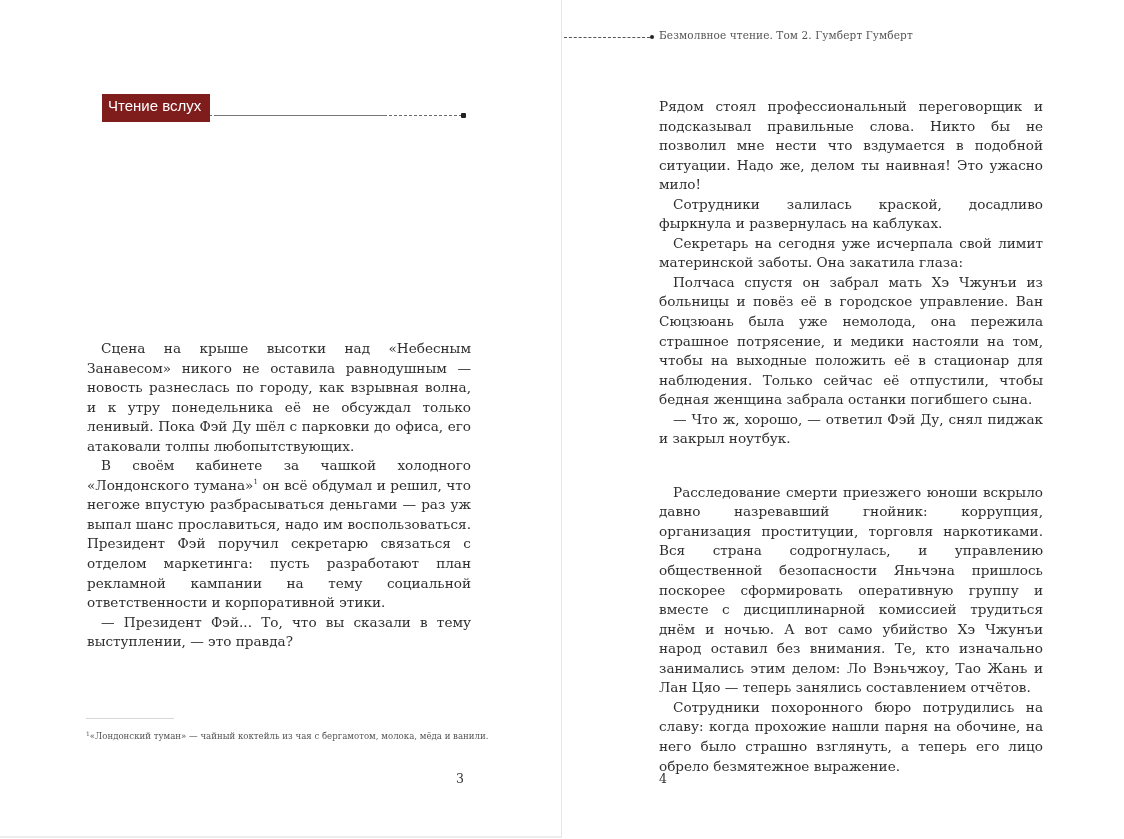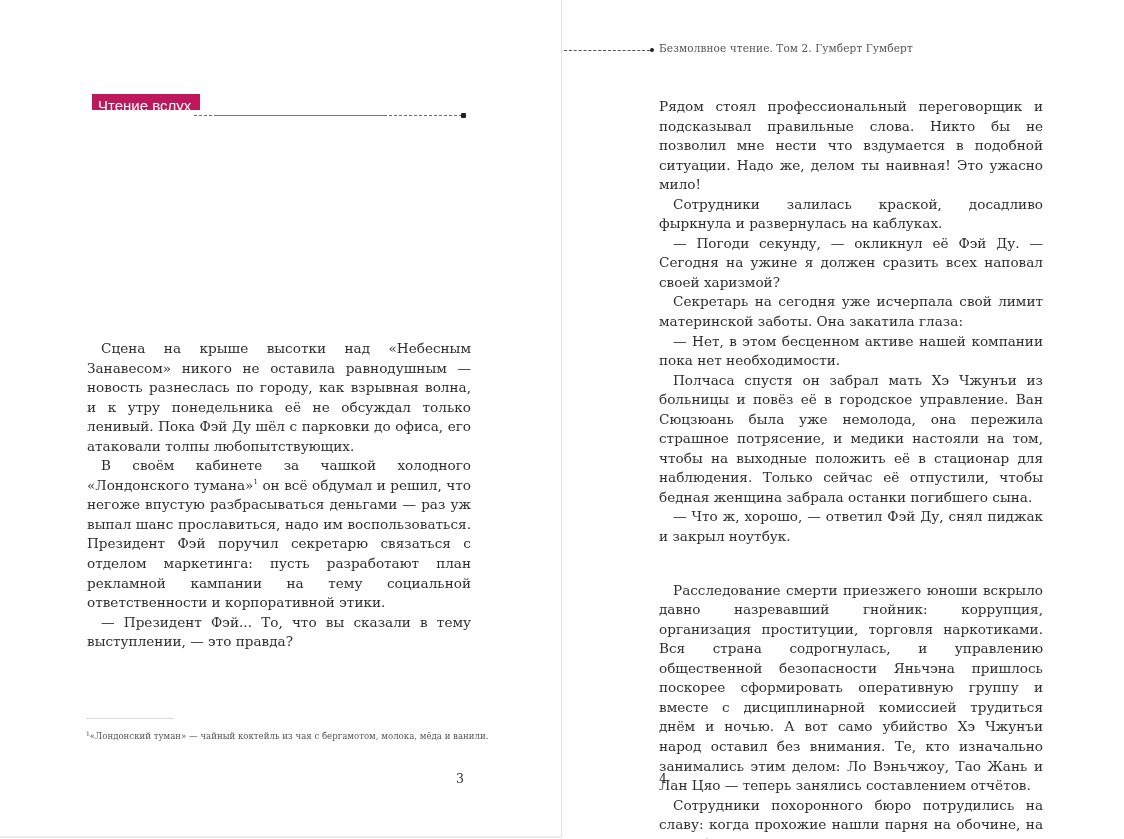--- a/index.html
+++ b/index.html
@@ -14,40 +14,40 @@
     position: absolute; top: 0; height: 836px; background: #fff;
   }
   .page-left { left: 0; width: 561px; border-bottom: 2px solid #ececec; border-right: 1px solid #e6e6e6; }
   .page-right { left: 562px; width: 562px; }
 
   
   .chapter-head {
     position: absolute; left: 86px; top: 94px; height: 24px; width: 382px;
   }
   .chapter-title {
-    position: absolute; left: 6px; top: 0;
-    background: #be185d; color: #ffffff;
+    position: absolute; left: 16px; top: 0;
+    background: #7f1d1d; color: #ffffff;
     font-family: "Liberation Sans", "DejaVu Sans", sans-serif;
     font-size: 15px; line-height: 24px; padding: 0 9px 0 6px;
-    height: 16px;
+    height: 28px;
   }
   .chapter-rule {
     position: absolute; left: 108px; right: 6px; top: 21px; height: 0;
     border-top: 1px dashed #6a6a6a;
   }
   .chapter-rule-solid {
     position: absolute; left: 130px; width: 170px; top: 21px; height: 1px; background: #777;
   }
   .rule-dot {
     position: absolute; right: 2px; top: 19px; width: 5px; height: 5px; background: #222; border-radius: 1px;
   }
 
   
   .running-head {
-    position: absolute; left: 0; top: 40px; width: 330px; height: 20px; text-align: center;
+    position: absolute; left: 0; top: 27px; width: 330px; height: 20px; text-align: center;
   }
   .running-rule {
     position: absolute; left: 2px; width: 86px; top: 10px; height: 0;
     border-top: 1px dashed #555;
   }
   .running-dot {
     position: absolute; left: 88px; top: 8px; width: 4px; height: 4px; background: #222; border-radius: 50%;
   }
   .running-text {
     position: absolute; left: 97px; top: 2px;
@@ -110,23 +110,21 @@
 <div class="page page-right">
   <div class="running-head">
     <div class="running-rule"></div>
     <div class="running-dot"></div>
     <div class="running-text">Безмолвное чтение. Том 2. Гумберт Гумберт</div>
   </div>
 
   <div class="text-block text-right">
     <p>Рядом стоял профессиональный переговорщик и подсказывал правильные слова. Никто бы не позволил мне нести что вздумается в подобной ситуации. Надо же, делом ты наивная! Это ужасно мило!</p>
     <p class="indent">Сотрудники залилась краской, досадливо фыркнула и развернулась на каблуках.</p>
-    <p class="indent">— Погоди секунду, — окликнул её Фэй Ду. — Сегодня на ужине я должен сразить всех наповал своей харизмой?</p>
     <p class="indent">Секретарь на сегодня уже исчерпала свой лимит материнской заботы. Она закатила глаза:</p>
-    <p class="indent">— Нет, в этом бесценном активе нашей компании пока нет необходимости.</p>
     <p class="indent">Полчаса спустя он забрал мать Хэ Чжунъи из больницы и повёз её в городское управление. Ван Сюцзюань была уже немолода, она пережила страшное потрясение, и медики настояли на том, чтобы на выходные положить её в стационар для наблюдения. Только сейчас её отпустили, чтобы бедная женщина забрала останки погибшего сына.</p>
     <p class="indent">— Что ж, хорошо, — ответил Фэй Ду, снял пиджак и закрыл ноутбук.</p>
     <p class="indent gap">Расследование смерти приезжего юноши вскрыло давно назревавший гнойник: коррупция, организация проституции, торговля наркотиками. Вся страна содрогнулась, и управлению общественной безопасности Яньчэна пришлось поскорее сформировать оперативную группу и вместе с дисциплинарной комиссией трудиться днём и ночью. А вот само убийство Хэ Чжунъи народ оставил без внимания. Те, кто изначально занимались этим делом: Ло Вэньчжоу, Тао Жань и Лан Цяо — теперь занялись составлением отчётов.</p>
     <p class="indent">Сотрудники похоронного бюро потрудились на славу: когда прохожие нашли парня на обочине, на него было страшно взглянуть, а теперь его лицо обрело безмятежное выражение.</p>
   </div>
 
   <div class="page-number pn-right">4</div>
 </div>
 
 </body></html>

